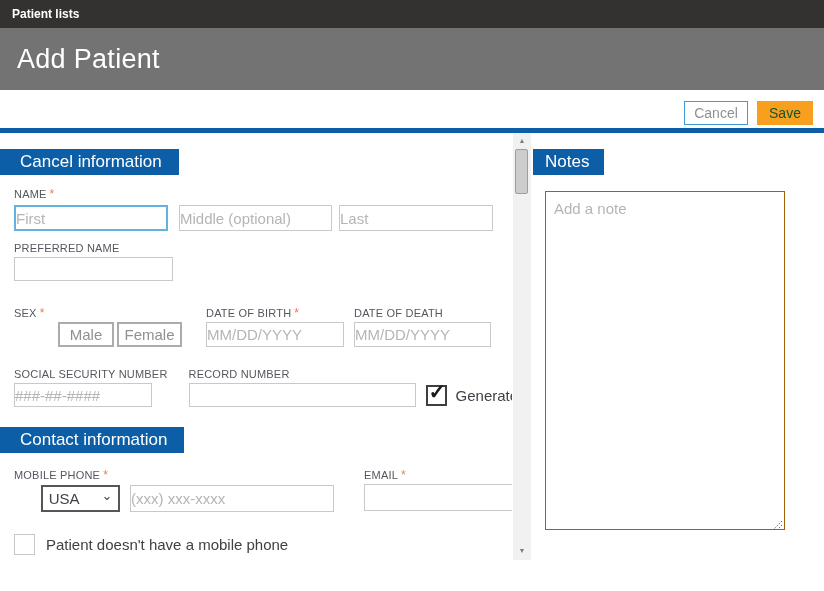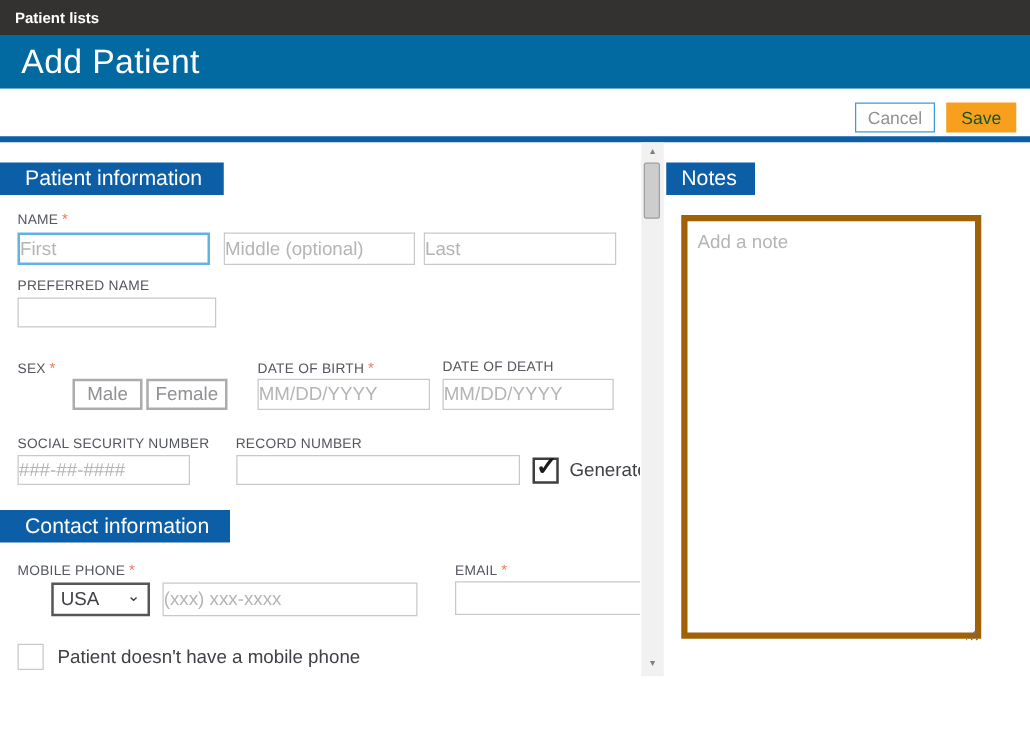--- a/index.html
+++ b/index.html
@@ -5,21 +5,21 @@
   * { margin:0; padding:0; box-sizing:border-box; }
   html,body { width:824px; height:591px; background:#fff; font-family:"Liberation Sans", sans-serif; overflow:hidden; }
 
   .app { width:824px; height:591px; position:relative; background:#fff; }
 
   
   .topbar { height:28px; background:#333231; display:flex; align-items:center; padding-left:12px; }
   .topbar .crumb { color:#fff; font-size:12px; font-weight:bold; cursor:pointer; }
 
   
-  .hero { height:43px; background:#0369a1; display:flex; align-items:center; padding-left:17px; }
+  .hero { height:62px; background:#737373; display:flex; align-items:center; padding-left:17px; }
   .hero h1 { color:#fff; font-size:27px; font-weight:normal; letter-spacing:0.3px; }
 
   
   .toolbar { height:38px; background:#fff; display:flex; align-items:flex-end; justify-content:flex-end; padding:0 11px 3px 0; gap:9px; }
   .btn { height:24px; font-size:14px; font-family:"Liberation Sans", sans-serif; cursor:pointer; }
   .btn-cancel { width:64px; background:#fff; border:1px solid #3F9BD7; color:#8E9194; }
   .btn-save { width:56px; background:#F8A01D; border:none; color:#14532d; }
 
   .divider { height:5px; background:#0C5FA6; }
 
@@ -92,21 +92,21 @@
   .sb-arrow.up { top:4px; }
   .sb-arrow.down { bottom:6px; }
   .sb-thumb { position:absolute; top:16px; left:2px; width:13px; height:45px; background:#CDCDCD;
               border:1px solid #9E9E9E; border-radius:2px; cursor:pointer; }
 
   
   .notes-col { position:absolute; left:533px; top:0; width:291px; padding-top:16px; }
   .notes-header { display:inline-block; background:#0C5FA6; color:#fff; font-size:17px;
                   padding:3px 15px 4px 12px; height:26px; line-height:19px; }
   .notes-ta-wrap { position:relative; display:inline-block; margin:16px 0 0 12px; }
-  textarea { width:240px; height:339px; border:5px solid #a16207; resize:none; outline:none;
+  textarea { width:240px; height:339px; border:1px solid #a16207; resize:none; outline:none;
              font-family:"Liberation Sans", sans-serif; font-size:15px; color:#3F4147; padding:8px; }
   .grip { position:absolute; right:2px; bottom:3px; }
 </style>
 </head>
 <body>
 
 <div class="app">
 
   <div class="topbar">
     <span class="crumb">Patient lists</span>
@@ -122,21 +122,21 @@
   </div>
 
   <div class="divider"></div>
 
   <div class="main">
 
     <div class="form-viewport">
       <div class="form-content">
 
         <div class="section-header">
-          <span>Patient information</span>
+          <span>Cancel information</span>
         </div>
 
         <div class="name-row">
           <div class="flabel">
             <span>NAME</span><span class="req">*</span>
           </div>
           <div class="name-inputs">
             <input type="text" class="in-first" placeholder="First" style="">
             <input type="text" class="in-middle" placeholder="Middle (optional)" style="">
             <input type="text" class="in-last" placeholder="Last" style="">

